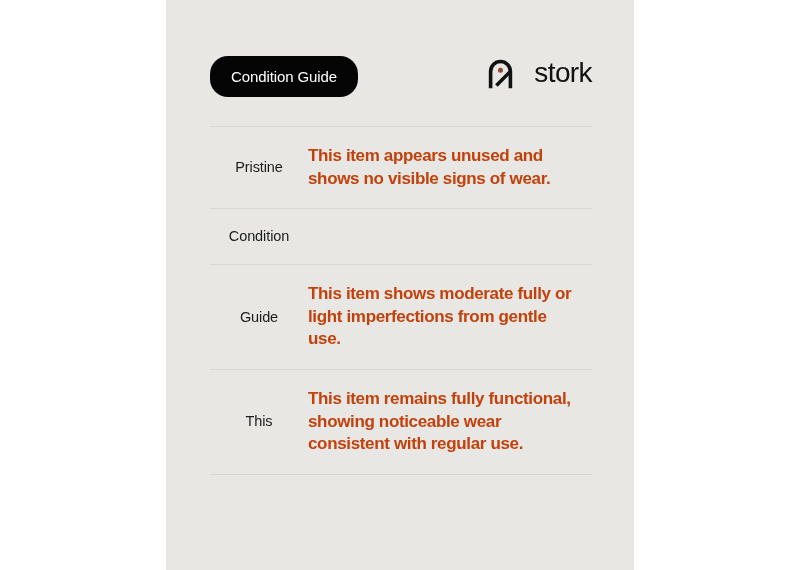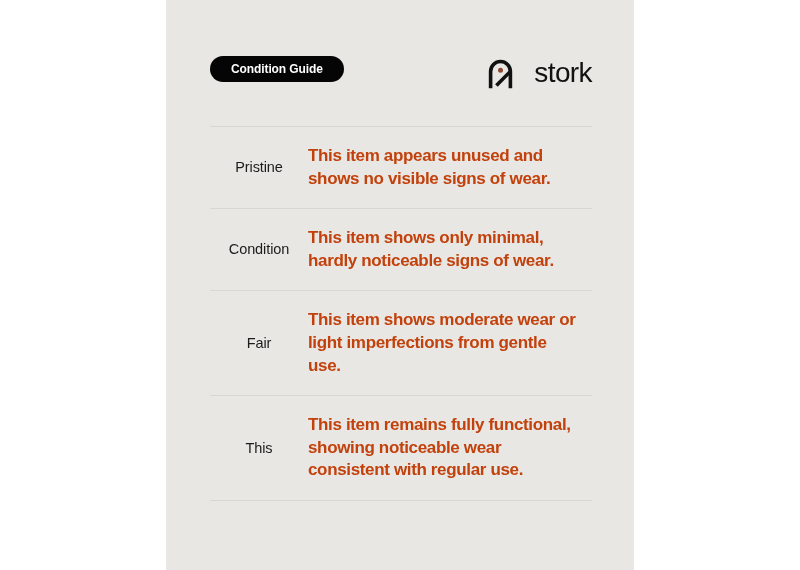--- a/index.html
+++ b/index.html
@@ -38,27 +38,27 @@
     left: 44px;
     top: 56px;
     width: 382px;
     height: 36px;
   }
 
   .pill {
     position: absolute;
     left: 0;
     top: 0;
-    height: 26px;
+    height: 41px;
     padding: 0 21px;
     border-radius: 18px;
     background: #050505;
     color: #ffffff;
-    font-size: 12px;
-    font-weight: bold;
+    font-size: 15px;
+    font-weight: normal;
     letter-spacing: -0.1px;
     display: flex;
     align-items: center;
     justify-content: center;
     white-space: nowrap;
     box-sizing: border-box;
   }
 
   .brand {
     position: absolute;
@@ -153,29 +153,27 @@
       <div class="row">
         <div class="row-label">Pristine</div>
         <div class="row-desc">This item appears unused and
 shows no visible signs of wear.</div>
       </div>
 
       <div class="divider"></div>
 
       <div class="row">
         <div class="row-label">Condition</div>
-        <div class="row-desc">This item shows only minimal,
-hardly noticeable signs of wear.</div>
       </div>
 
       <div class="divider"></div>
 
       <div class="row">
-        <div class="row-label">Fair</div>
-        <div class="row-desc">This item shows moderate wear or
+        <div class="row-label">Guide</div>
+        <div class="row-desc">This item shows moderate fully or
 light imperfections from gentle
 use.</div>
       </div>
 
       <div class="divider"></div>
 
       <div class="row">
         <div class="row-label">This</div>
         <div class="row-desc">This item remains fully functional,
 showing noticeable wear

